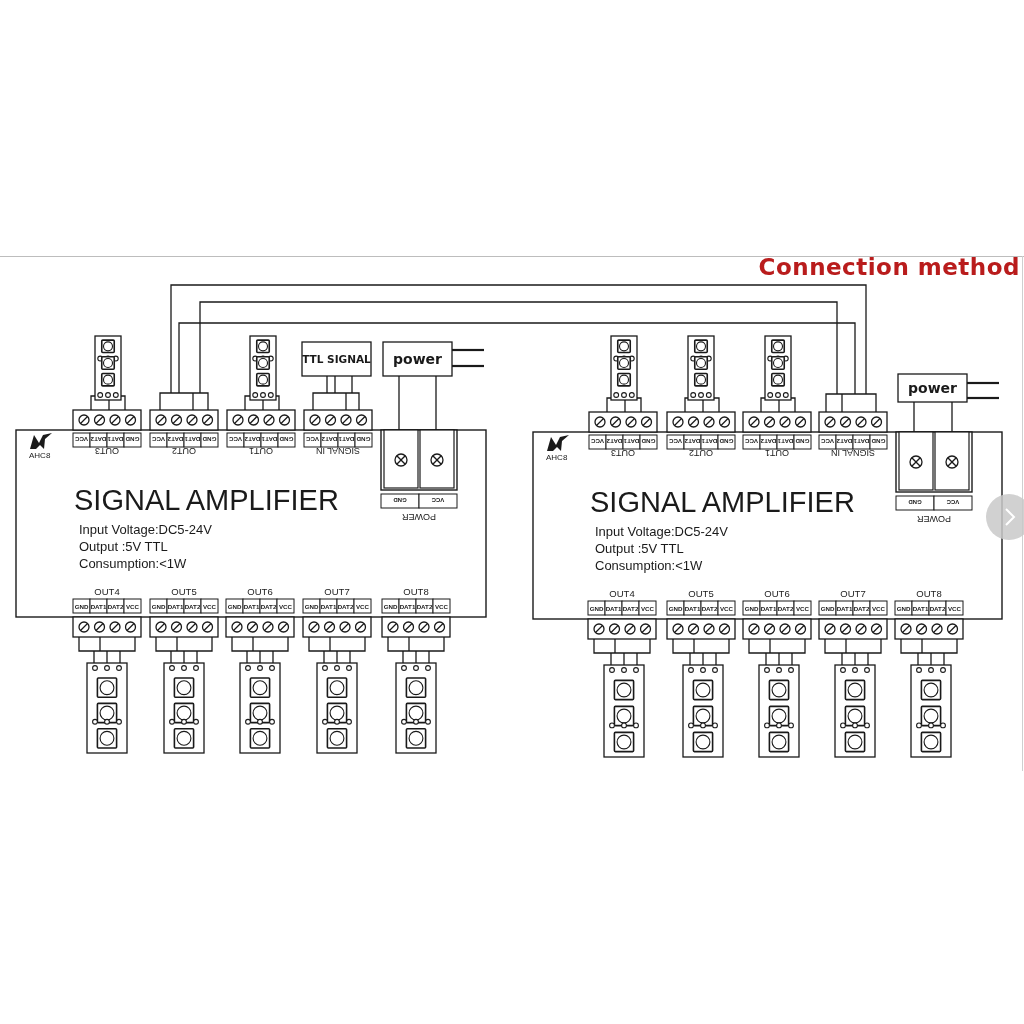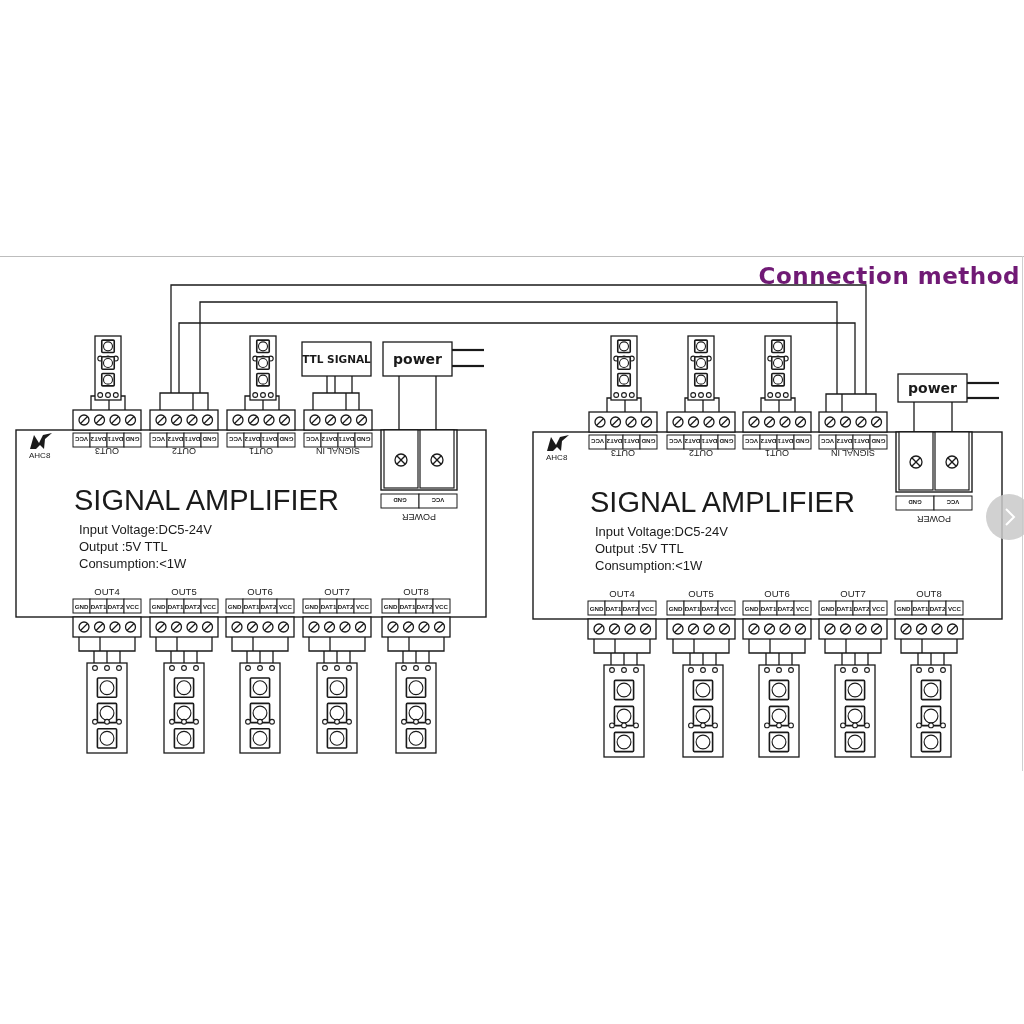--- a/index.html
+++ b/index.html
@@ -1,19 +1,19 @@
 <!DOCTYPE html>
 <html><head>
 <meta charset="utf-8">
 <style>
   html, body { margin:0; padding:0; background:#ffffff; }
   body { width:1024px; height:1024px; position:relative; overflow:hidden; font-family:"Liberation Sans", sans-serif; }
   #frame-top { position:absolute; left:0; top:256px; width:1024px; height:1px; background:#bdbdbd; }
   #frame-right { position:absolute; left:1022px; top:256px; width:1px; height:515px; background:#cfcfcf; }
-  #title { position:absolute; right:4px; top:254px; font-family:"DejaVu Sans", sans-serif; font-weight:bold; font-size:23px; color:#701a75; letter-spacing:0.5px;margin-top:9px; }
+  #title { position:absolute; right:4px; top:254px; font-family:"DejaVu Sans", sans-serif; font-weight:bold; font-size:23px; color:#b91c1c; letter-spacing:0.5px; }
   #diagram { position:absolute; left:0; top:0; }
   .next-btn { position:absolute; left:986px; top:494px; width:46px; height:46px; border-radius:50%; background:#c9c9c9; opacity:0.85; cursor:pointer; }
   .next-btn svg { position:absolute; left:10px; top:10px; }
 </style>
 </head>
 <body>
 
 <div id="frame-top"></div>
 <div id="frame-right"></div>
 <div id="title">Connection method</div>

